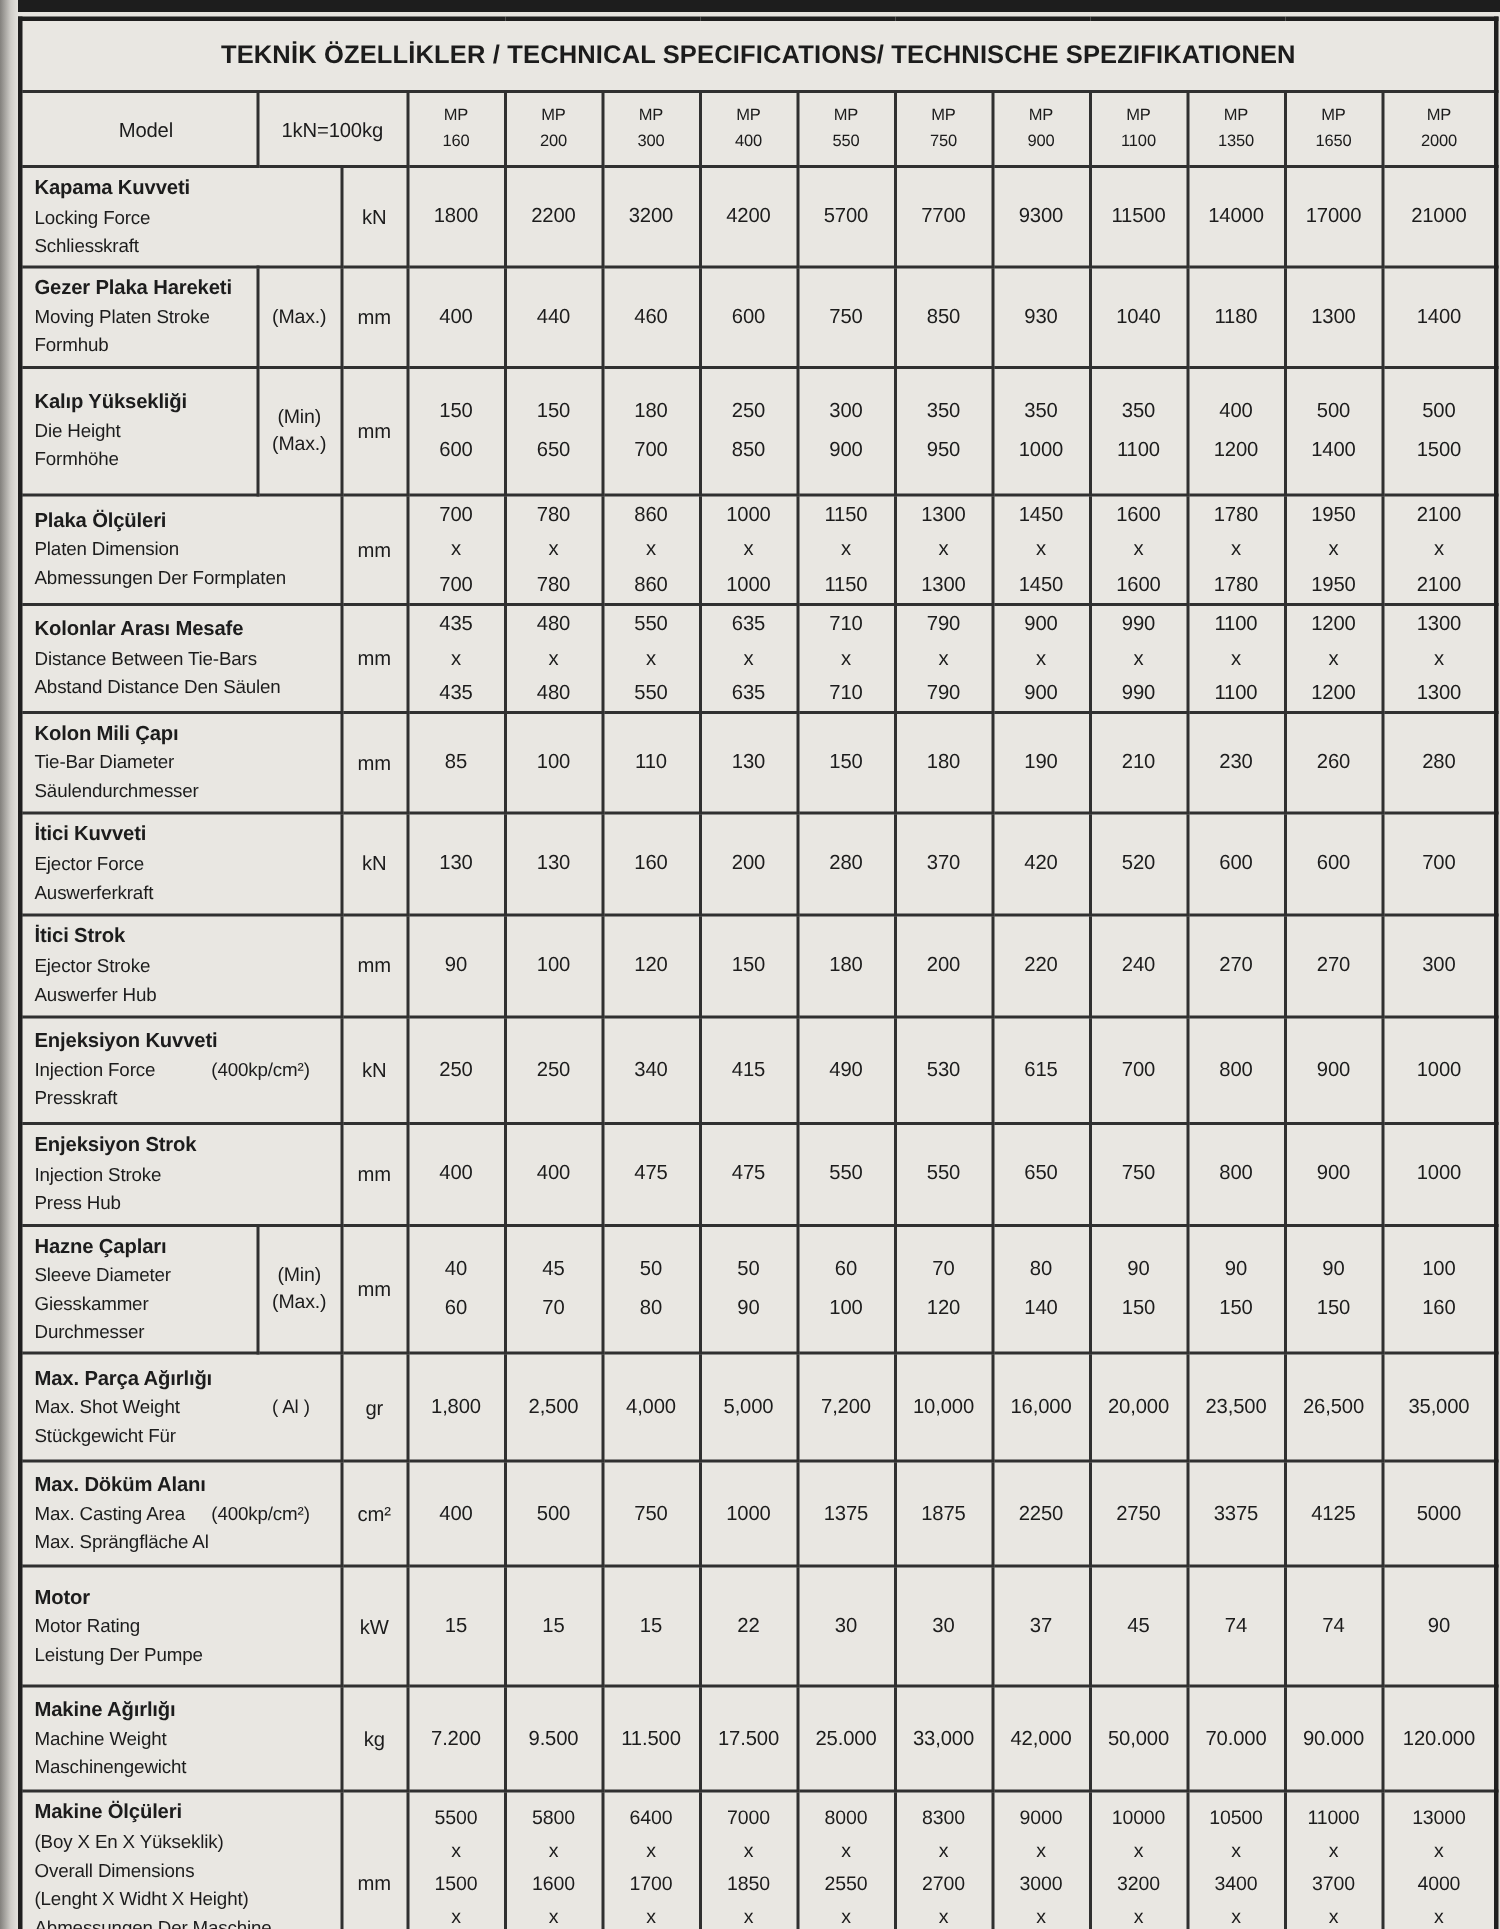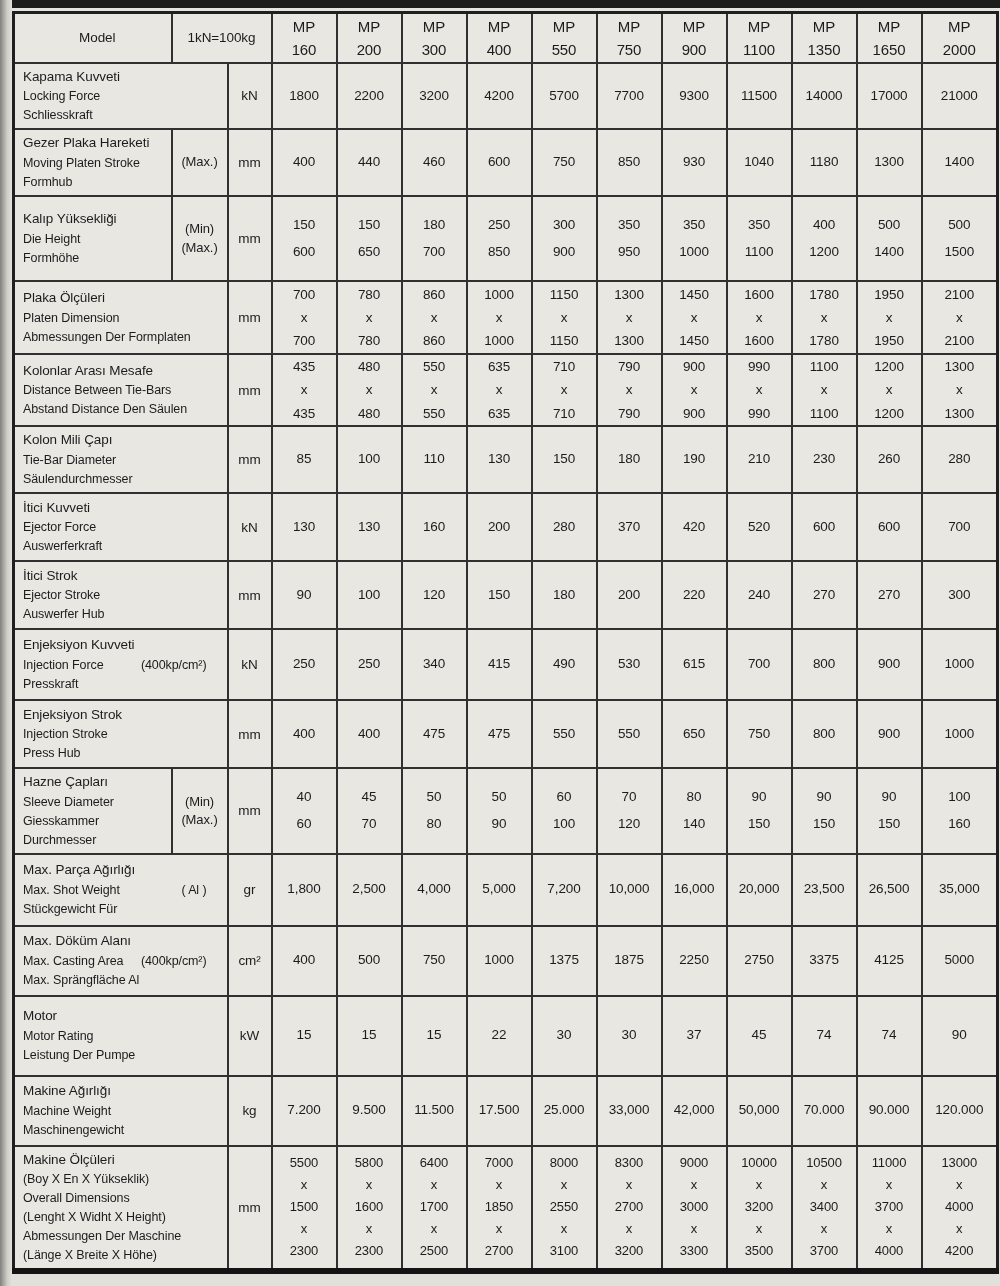--- a/index.html
+++ b/index.html
@@ -14,24 +14,24 @@
   .sheet{position:absolute;left:12px;top:11px;}
   table{border-collapse:collapse;table-layout:fixed;width:984px;background:#e9e7e2;
     border:3px solid #1f1f1f;border-bottom:6px solid #141414;}
   .cell{border:2px solid #303030;text-align:center;vertical-align:middle;color:#1c1c1c;
     padding:0;overflow:hidden;}
   .title-cell{border:2px solid #303030;height:44px;font-size:17px;font-weight:700;
     text-align:center;letter-spacing:0.1px;}
   tr.header-row{height:50px;}
   .model-label-cell{text-align:center;padding-left:9px;font-weight:400;font-size:13.5px;}
   .conversion-cell{font-weight:400;font-size:13.5px;}
-  .model-th{font-size:15px;font-weight:400;line-height:1.55;}
+  .model-th{font-size:11px;font-weight:400;line-height:1.55;}
   .label-cell{text-align:left;padding:3px 4px 3px 8px;}
   .label-line{font-size:12.5px;line-height:1.52;display:flex;align-items:baseline;font-weight:400;}
-  .label-line.bold{font-weight:400;font-size:13.5px;}
+  .label-line.bold{font-weight:700;font-size:13.5px;}
   .label-note{margin-left:auto;padding-right:16px;font-size:12.5px;font-weight:400;}
   .sub-cell{font-size:13px;white-space:pre-line;line-height:1.4;font-weight:400;}
   .unit-cell{font-size:13.5px;font-weight:400;}
   .value-cell{font-size:13.5px;font-weight:400;white-space:pre-line;line-height:1.5;}
   .value-cell.lines-2{line-height:1.95;}
   .value-cell.lines-3{line-height:1.73;}
   .value-cell.lines-5{line-height:1.7;font-size:13px;}
 </style>
 </head>
 <body>
@@ -51,20 +51,23 @@
       <col style="width:65px">
         <col style="width:65px">
         <col style="width:65px">
       <col style="width:65px">
         <col style="width:65px">
         <col style="width:65px">
       <col style="width:65px">
         <col style="width:76px">
     </colgroup>
     <thead>
+      <tr>
+        <th colspan="14" class="title-cell">TEKNİK ÖZELLİKLER / TECHNICAL SPECIFICATIONS/ TECHNISCHE SPEZIFIKATIONEN</th>
+      </tr>
       <tr class="header-row" id="model-header-row">
         <th class="cell model-label-cell">Model</th>
         <th colspan="2" class="cell conversion-cell">1kN=100kg</th>
       <th class="cell model-th">
             <div>MP</div>
             <div>160</div>
           </th>
           <th class="cell model-th">
             <div>MP</div>
             <div>200</div>

